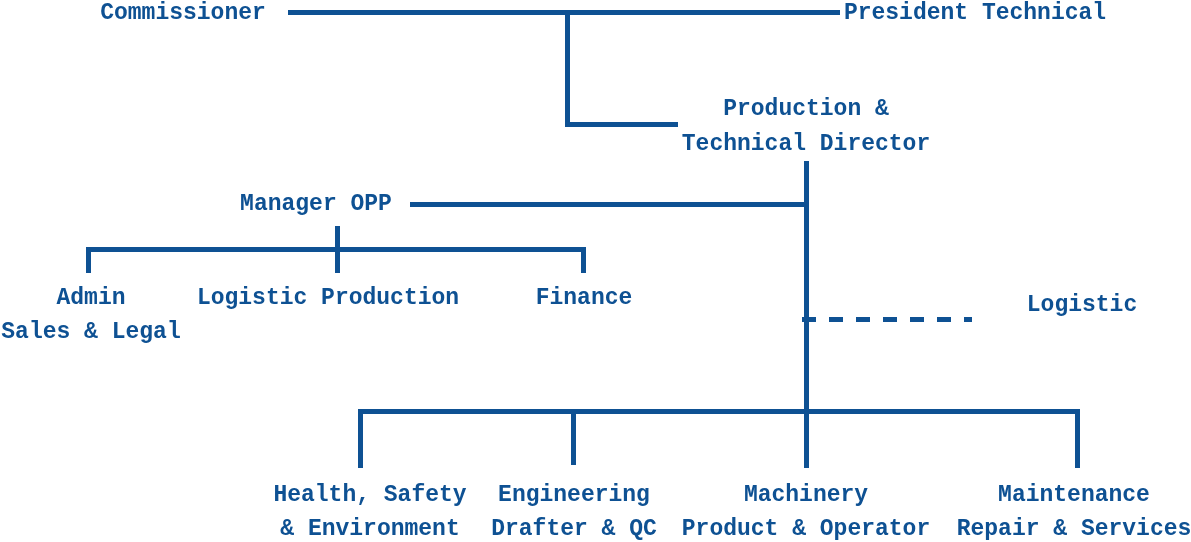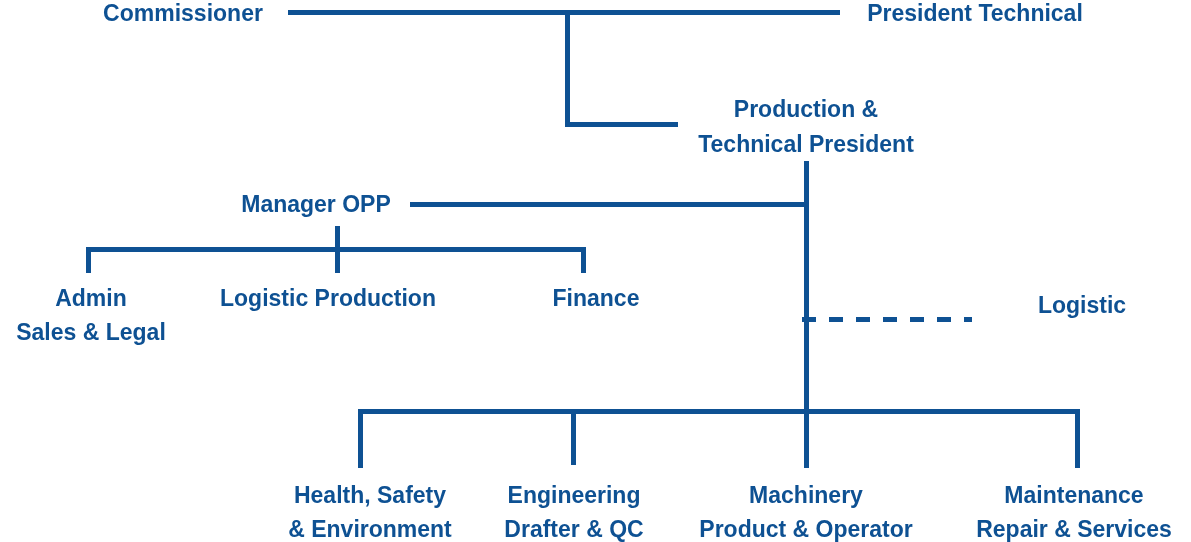--- a/index.html
+++ b/index.html
@@ -18,20 +18,21 @@
   .node {
     position: absolute;
     transform: translateX(-50%);
     color: var(--blue, #0E5193);
     font-weight: 700;
     font-size: 23px;
     line-height: 34px;
     text-align: center;
     white-space: nowrap;
     letter-spacing: 0px;
+    font-family: Liberation Mono, monospace;
   }
   .node.single { line-height: 26px; }
   .node .ln { display: block; }
   .line {
     position: absolute;
     background: var(--blue, #0E5193);
   }
   .line.dashed {
     background: repeating-linear-gradient(
       90deg,
@@ -65,37 +66,37 @@
   <div class="node single" style="left:183px; top:0px;">
     <span class="ln">Commissioner</span>
   </div>
 
   <div class="node single" style="left:975px; top:0px;">
     <span class="ln">President Technical</span>
   </div>
 
   <div class="node" style="left:806px; top:92px; line-height:35px;">
     <span class="ln">Production &amp;</span>
-    <span class="ln">Technical President</span>
+    <span class="ln">Technical Director</span>
   </div>
 
   <div class="node single" style="left:316px; top:191px;">
     <span class="ln">Manager OPP</span>
   </div>
 
   <div class="node" style="left:91px; top:281px;">
     <span class="ln">Admin</span>
     <span class="ln">Sales &amp; Legal</span>
   </div>
 
   <div class="node" style="left:328px; top:281px;">
     <span class="ln">Logistic Production</span>
   </div>
 
-  <div class="node" style="left:584px; top:281px;margin-left:12px;">
+  <div class="node" style="left:584px; top:281px;">
     <span class="ln">Finance</span>
   </div>
 
   <div class="node" style="left:1082px; top:288px;">
     <span class="ln">Logistic</span>
   </div>
 
   <div class="node" style="left:370px; top:478px;">
     <span class="ln">Health, Safety</span>
     <span class="ln">&amp; Environment</span>

